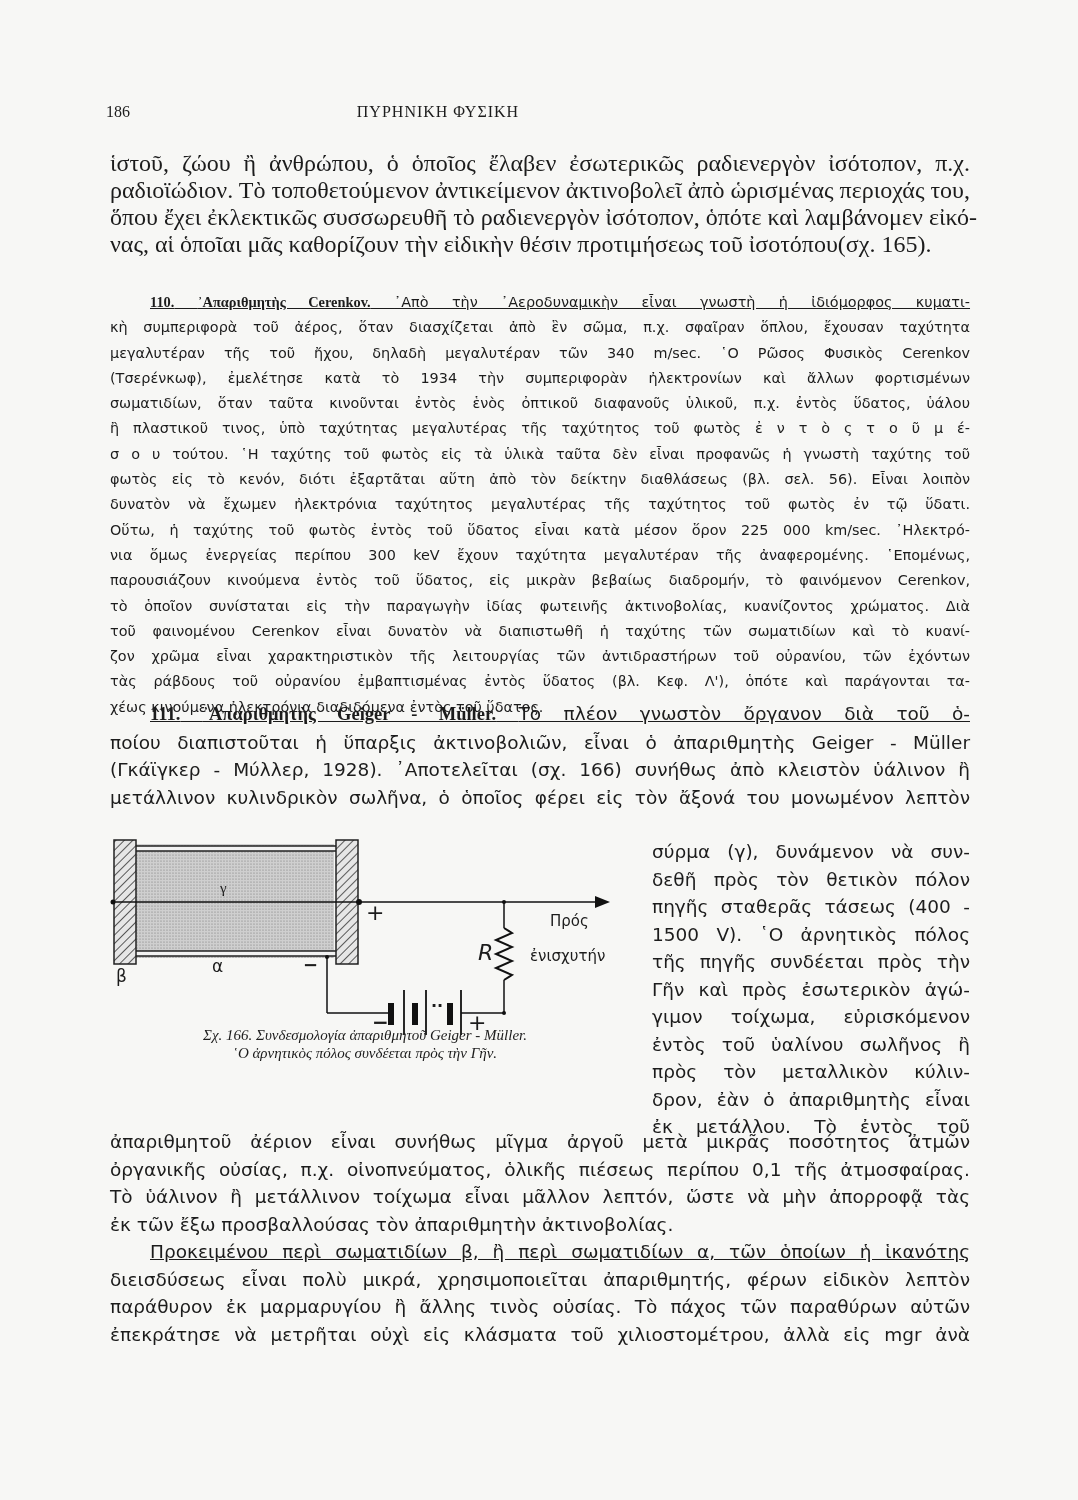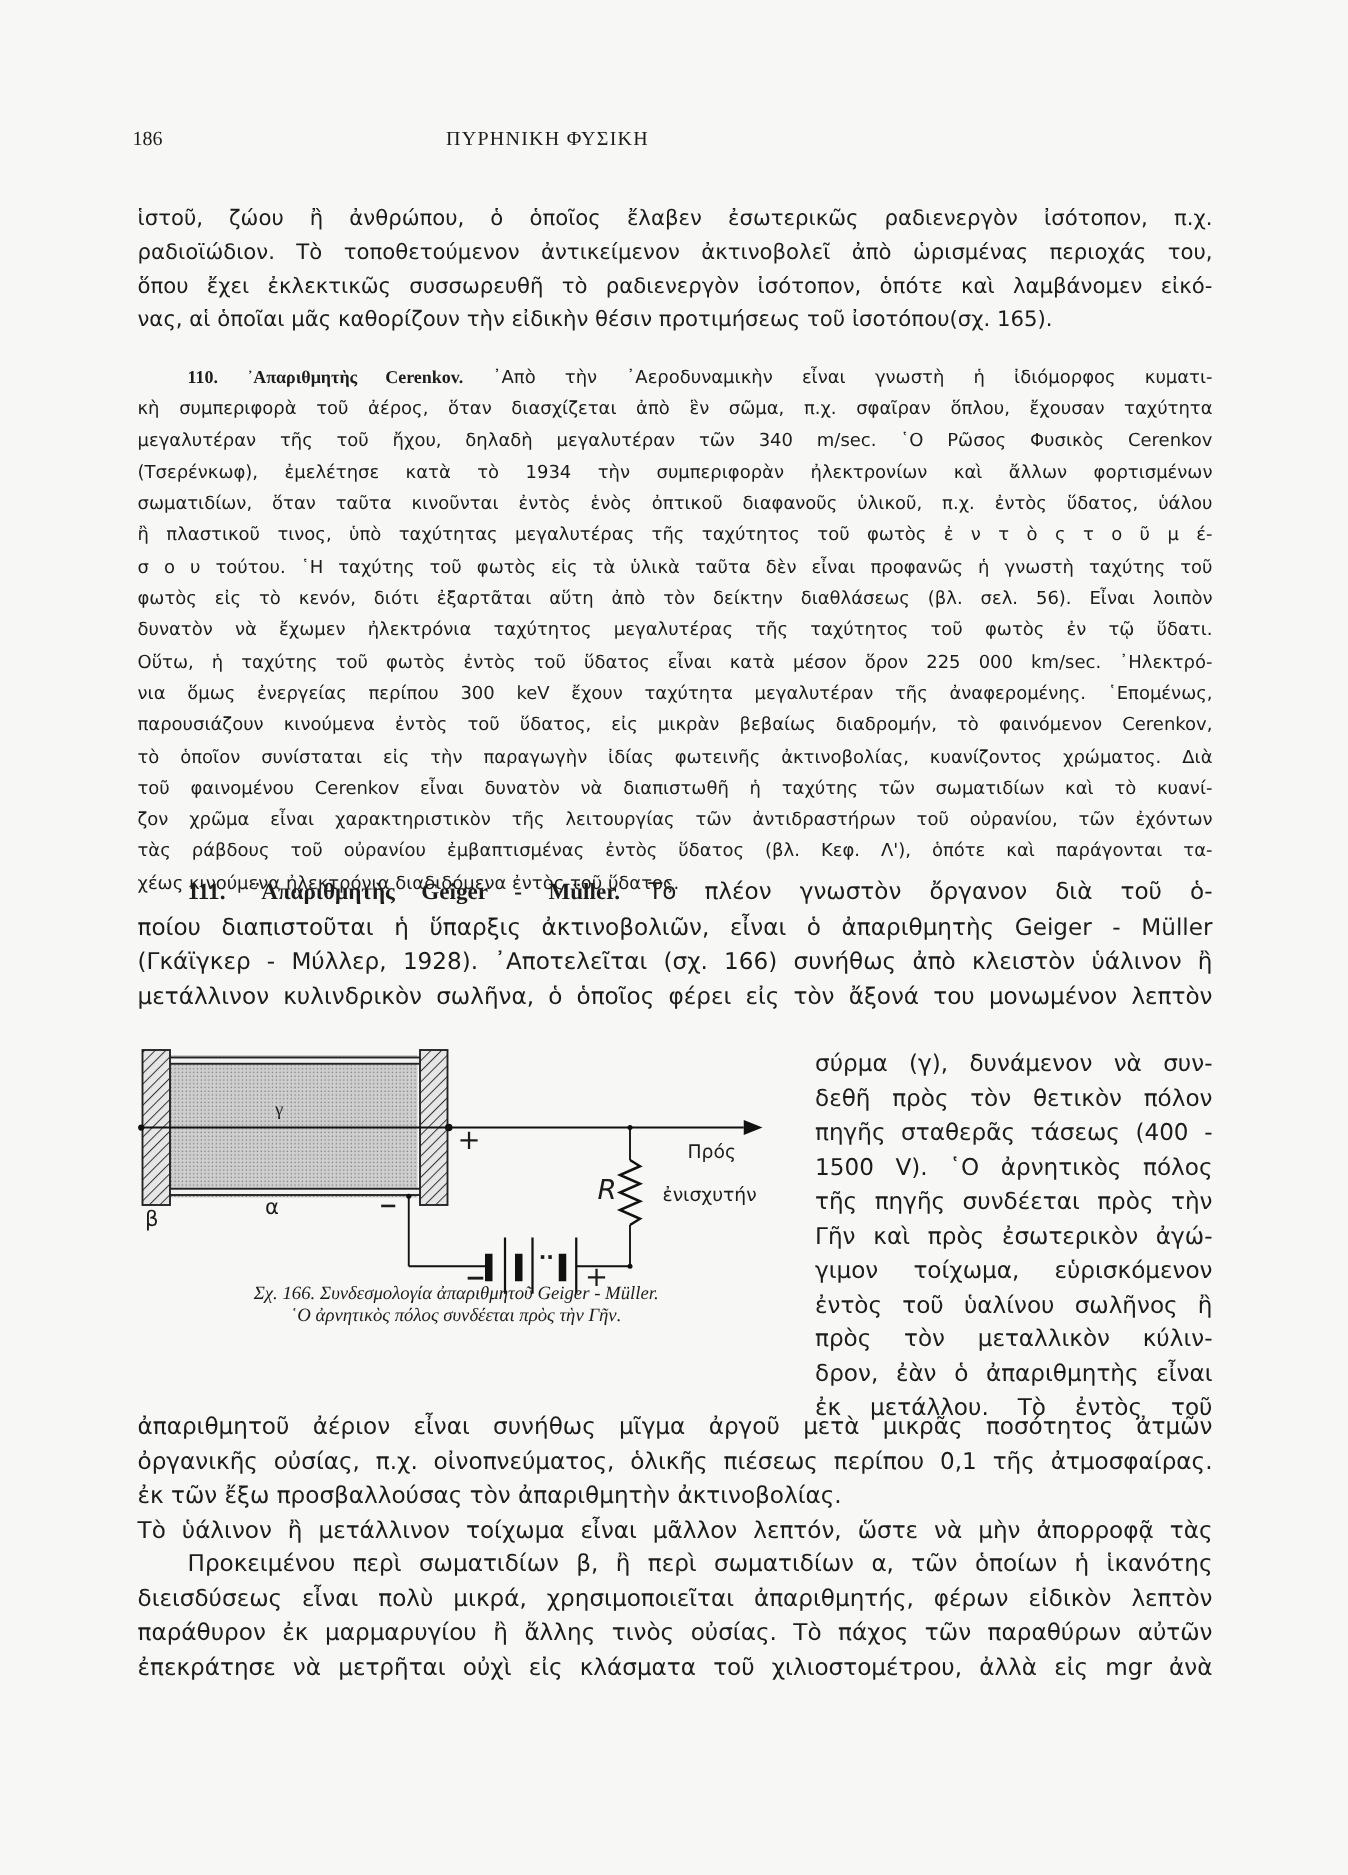--- a/index.html
+++ b/index.html
@@ -4,28 +4,28 @@
 <style>
   html, body { margin: 0; padding: 0; }
   body {
     width: 1078px; height: 1500px; background: #f7f7f5;
     position: relative; overflow: hidden; color: #1c1c1c;
     font-family: "DejaVu Sans", sans-serif;
   }
   .hdr-num { position: absolute; left: 106px; top: 103px; font: 16px "Liberation Serif", serif; }
   .hdr-title { position: absolute; left: 0; width: 876px; top: 103px; text-align: center; font: 16px "Liberation Serif", serif; letter-spacing: 1px; }
   .block { position: absolute; left: 110px; width: 860px; text-align: justify; }
-  .p1 { top: 162px; font-size: 17px; line-height: 27px; }
+  .p1 { top: 150px; font-size: 24px; line-height: 27px; font-family: Liberation Serif, serif; }
   .p2 { top: 290px; font-size: 14.4px; line-height: 25.3px; }
   .p3 { top: 700px; font-size: 18.5px; line-height: 27.5px; }
   .p3b { position: absolute; left: 652px; width: 318px; top: 838px; font-size: 18.5px; line-height: 27.5px; text-align: justify; }
   .p4 { top: 1112px; font-size: 18.5px; line-height: 27.5px; margin-top: 16px; }
   .line { display: block; text-align: justify; text-align-last: justify; white-space: nowrap; overflow: visible; }
   .line.last { text-align-last: left; }
-  .indent { padding-left: 40px; }
+  .indent { padding-left: 40px; text-decoration: underline; }
   .bold { font-family: "Liberation Serif", serif; font-weight: bold; }
   .sec-num { font-family: "Liberation Serif", serif; font-weight: bold; }
   .figure { position: absolute; left: 100px; top: 830px; width: 530px; height: 230px; }
   .caption { position: absolute; left: 110px; top: 1006px; width: 510px; text-align: center; font: italic 15px "Liberation Serif", serif; line-height: 18px; margin-top: 20px; }
 </style>
 </head>
 <body>
 
 <div class="hdr-num">186</div>
 <div class="hdr-title">ΠΥΡΗΝΙΚΗ ΦΥΣΙΚΗ</div>
@@ -145,19 +145,19 @@
   <span style="position:absolute;left:368px;top:180px;font:22px 'DejaVu Sans',sans-serif;">+</span>
 </div>
 <div class="caption">
   <div>Σχ. 166. Συνδεσμολογία ἀπαριθμητοῦ Geiger - Müller.</div>
   <div>῾Ο ἀρνητικὸς πόλος συνδέεται πρὸς τὴν Γῆν.</div>
 </div>
 
 <div class="block p4">
   <span class="line">ἀπαριθμητοῦ ἀέριον εἶναι συνήθως μῖγμα ἀργοῦ μετὰ μικρᾶς ποσότητος ἀτμῶν</span>
   <span class="line">ὀργανικῆς οὐσίας, π.χ. οἰνοπνεύματος, ὁλικῆς πιέσεως περίπου 0,1 τῆς ἀτμοσφαίρας.</span>
+  <span class="line">Τὸ ὑάλινον ἢ μετάλλινον τοίχωμα εἶναι μᾶλλον λεπτόν, ὥστε νὰ μὴν ἀπορροφᾷ τὰς</span>
   <span class="line last">ἐκ τῶν ἔξω προσβαλλούσας τὸν ἀπαριθμητὴν ἀκτινοβολίας.</span>
-  <span class="line">Τὸ ὑάλινον ἢ μετάλλινον τοίχωμα εἶναι μᾶλλον λεπτόν, ὥστε νὰ μὴν ἀπορροφᾷ τὰς</span>
   <span class="line indent">Προκειμένου περὶ σωματιδίων β, ἢ περὶ σωματιδίων α, τῶν ὁποίων ἡ ἱκανότης</span>
   <span class="line">διεισδύσεως εἶναι πολὺ μικρά, χρησιμοποιεῖται ἀπαριθμητής, φέρων εἰδικὸν λεπτὸν</span>
   <span class="line">παράθυρον ἐκ μαρμαρυγίου ἢ ἄλλης τινὸς οὐσίας. Τὸ πάχος τῶν παραθύρων αὐτῶν</span>
   <span class="line">ἐπεκράτησε νὰ μετρῆται οὐχὶ εἰς κλάσματα τοῦ χιλιοστομέτρου, ἀλλὰ εἰς mgr ἀνὰ</span>
 </div>
 
 </body></html>

